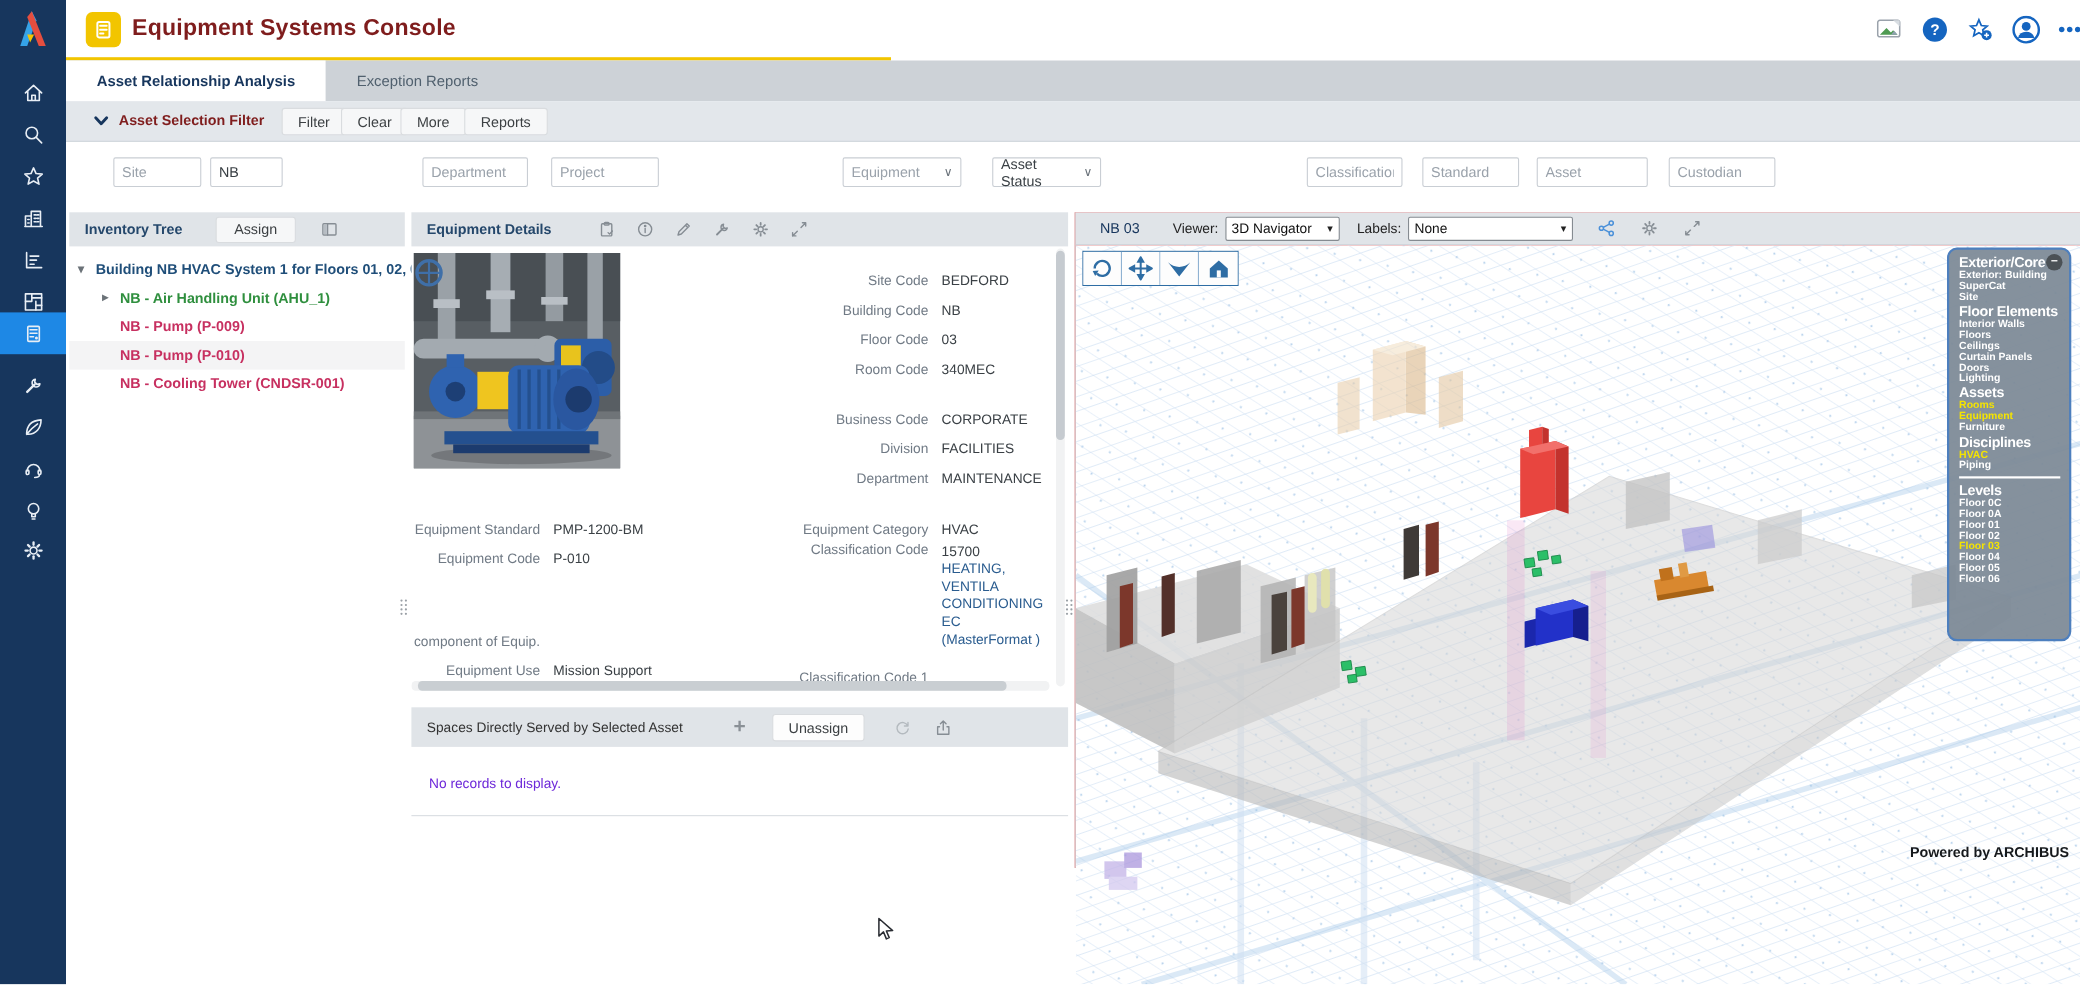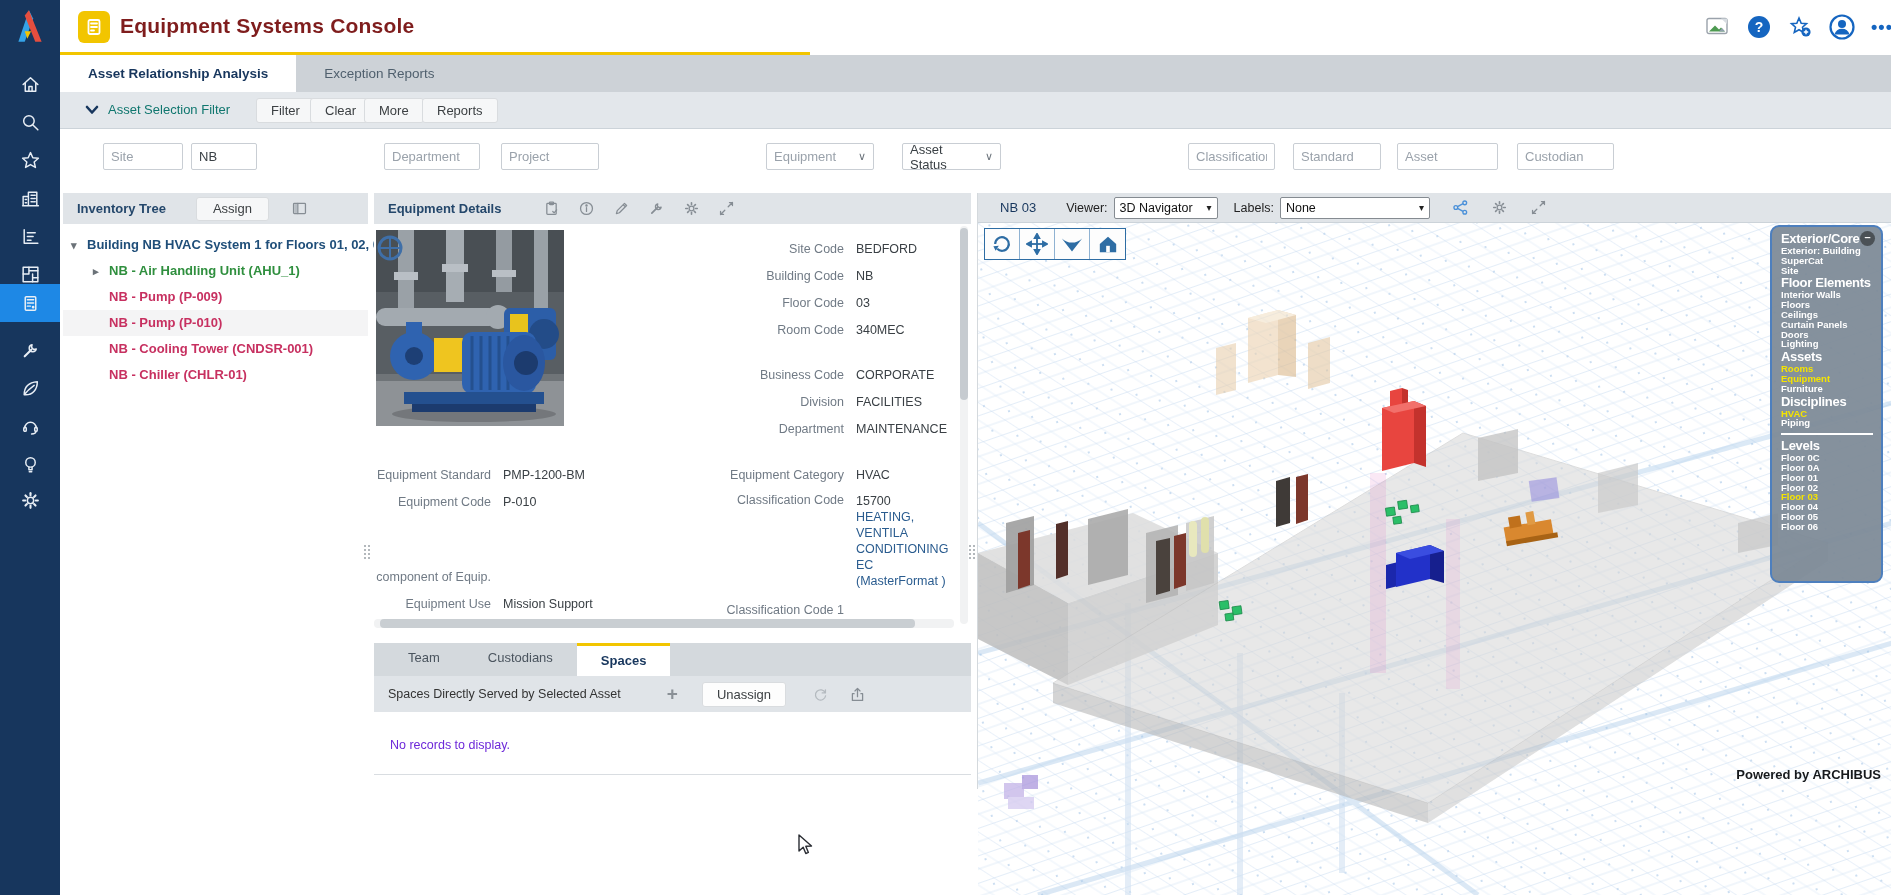--- a/index.html
+++ b/index.html
@@ -25,21 +25,21 @@
   .more-dots{color:#1565c0;font-size:18px;font-weight:700;letter-spacing:1px;}
 
   
   .main-tabs{position:absolute;left:60px;top:55px;width:1831px;height:37px;background:#cdd2d7;display:flex;}
   .main-tab{height:37px;line-height:37px;padding:0 28px;font-size:13.5px;color:#50606e;cursor:pointer;}
   .main-tab.active{background:#fff;color:#17365d;font-weight:700;}
 
   
   .filter-bar{position:absolute;left:60px;top:92px;width:1831px;height:37px;background:#e3e7eb;border-bottom:1px solid #ccd3d9;}
   .chev{position:absolute;left:24px;top:11px;width:16px;height:14px;cursor:pointer;}
-  .filter-title{position:absolute;left:48px;top:10px;font-size:13px;font-weight:400;color:#0f766e;}
+  .filter-title{position:absolute;left:48px;top:10px;font-size:13px;font-weight:700;color:#7f1d1d;}
   .fbtn{position:absolute;top:6px;height:25px;padding:0 14px;background:#f6f7f8;border:1px solid #d9dcdf;border-radius:3px;font-size:13px;color:#3c4043;cursor:pointer;font-family:inherit;}
   .filter-inputs{position:absolute;left:60px;top:129px;width:1831px;height:64px;background:#fff;}
   .fin{position:absolute;top:14px;height:27px;border:1px solid #c9ced4;border-radius:2px;font-size:13px;padding:0 7px;color:#3a4045;font-family:inherit;background:#fff;}
   .fin::placeholder{color:#9aa2ab;}
   .fsel{position:absolute;top:14px;height:27px;border:1px solid #c9ced4;border-radius:2px;font-size:13px;padding:0 7px;background:#fff;display:flex;align-items:center;justify-content:space-between;cursor:pointer;}
   .fsel .car{color:#6b737b;font-size:11px;margin-left:6px;}
 
   
   .panel-h{height:31px;background:#e0e4e8;display:flex;align-items:center;font-size:13px;color:#24476b;}
   .panel-h .ttl{font-weight:600;margin-left:14px;}
@@ -55,21 +55,21 @@
   .t-ahu .arr{left:30px;}
   .t-asset{padding-left:46px;color:#c73060;font-weight:600;}
   .trow.sel{background:#f4f4f5;}
 
   .det{position:absolute;left:374px;top:193px;width:597px;height:437px;background:#fff;}
   .det .panel-h{justify-content:flex-start;}
   .det-icons{display:flex;gap:18px;margin-left:42px;align-items:center;}
   .det-body{position:relative;width:597px;height:406px;overflow:hidden;}
   .photo{position:absolute;left:2px;top:6px;width:188px;height:196px;}
   .grp{position:absolute;}
-  .frow{display:flex;height:27px;align-items:center;}
+  .frow{display:flex;height:27px;align-items:flex-end;}
   .flabel{width:270px;text-align:right;color:#707a85;font-size:12.5px;flex:0 0 auto;}
   .fvalue{margin-left:12px;color:#3a4045;font-size:12.5px;white-space:nowrap;}
   .g-left .flabel{width:117px;}
   .fmulti{margin-left:12px;font-size:12.5px;line-height:16px;}
   .fmulti .c0{color:#3a4045;}
   .fmulti .cb{color:#2a5c8f;}
   .vscroll{position:absolute;right:3px;top:2px;width:8px;height:398px;background:#f1f2f3;border-radius:4px;}
   .vscroll .th{position:absolute;left:0;top:2px;width:8px;height:172px;background:#c6cbd0;border-radius:4px;}
   .hscroll{position:absolute;left:0;bottom:2px;width:580px;height:9px;background:#f1f2f3;border-radius:4px;}
   .hscroll .th{position:absolute;left:6px;top:0;height:9px;width:535px;background:#c9ced2;border-radius:4px;}
@@ -293,22 +293,20 @@
         <span>Building NB HVAC System 1 for Floors 01, 02, 03</span></div>
       <div class="trow t-ahu">
         <span class="arr">▸</span>
         <span>NB - Air Handling Unit (AHU_1)</span></div>
       <div class="trow t-asset">
         <span>NB - Pump (P-009)</span></div>
       <div class="trow t-asset sel">
         <span>NB - Pump (P-010)</span></div>
       <div class="trow t-asset">
         <span>NB - Cooling Tower (CNDSR-001)</span></div>
-      <div class="trow t-asset">
-        <span>NB - Chiller (CHLR-01)</span></div>
     </div>
   </div>
 
   <div class="det">
     <div class="panel-h">
       <span class="ttl">Equipment Details</span>
       <div class="det-icons">
         <svg class="ico16" viewBox="0 0 20 20">
             <rect x="4.5" y="4" width="11" height="13" rx="1"></rect>
             <rect x="7.5" y="2.5" width="5" height="3" rx="1"></rect>
@@ -486,25 +484,20 @@
       <i></i>
       <i></i>
       <i></i>
       <i></i>
       <i></i>
       <i></i>
       <i></i>
     </div>
 
   <div class="rel">
-    <div class="rel-tabs">
-      <div class="rtab" style="margin-left:10px">Team</div>
-      <div class="rtab">Custodians</div>
-      <div class="rtab active">Spaces</div>
-    </div>
     <div class="rel-toolbar">
       <span class="rel-title">Spaces Directly Served by Selected Asset</span>
       <span class="plus">+</span>
       <button class="unassign">Unassign</button>
       <svg class="ico16" style="margin-left:26px;stroke:#b4babf" viewBox="0 0 20 20">
           <path d="M15.5 8 A6 6 0 1 0 16 11.5 M15.8 4.5 V8.2 H12"></path>
         </svg>
       <svg class="ico16" style="margin-left:20px" viewBox="0 0 20 20">
           <path d="M6 9 H4 V17 H16 V9 H14 M10 12.5 V3 M7 5.8 L10 2.8 L13 5.8"></path>
         </svg>

